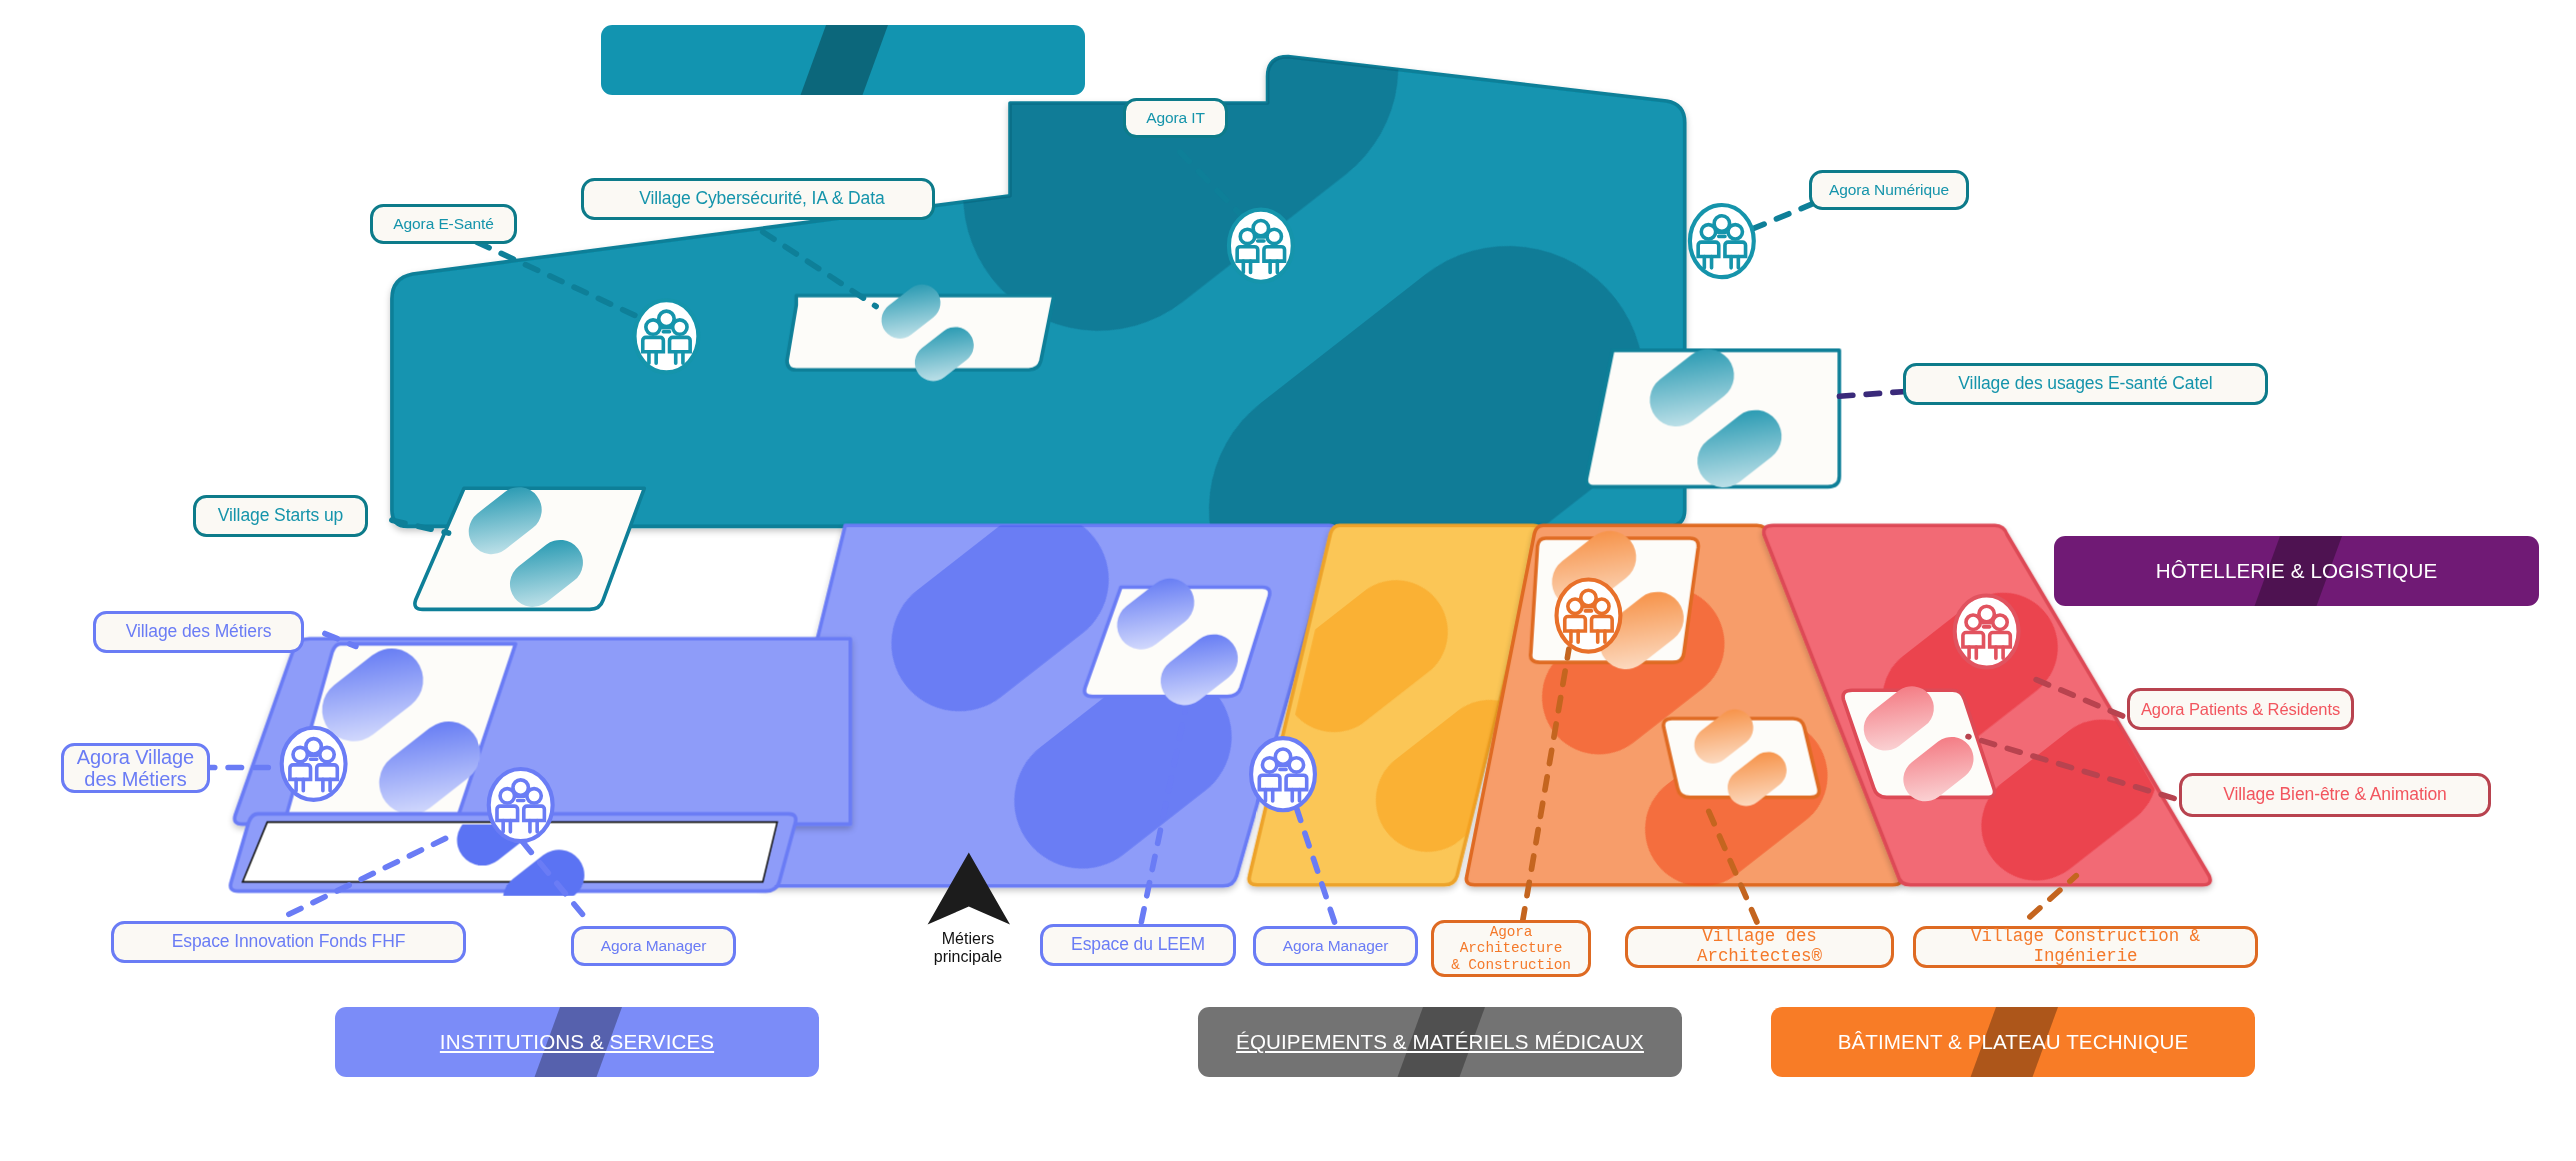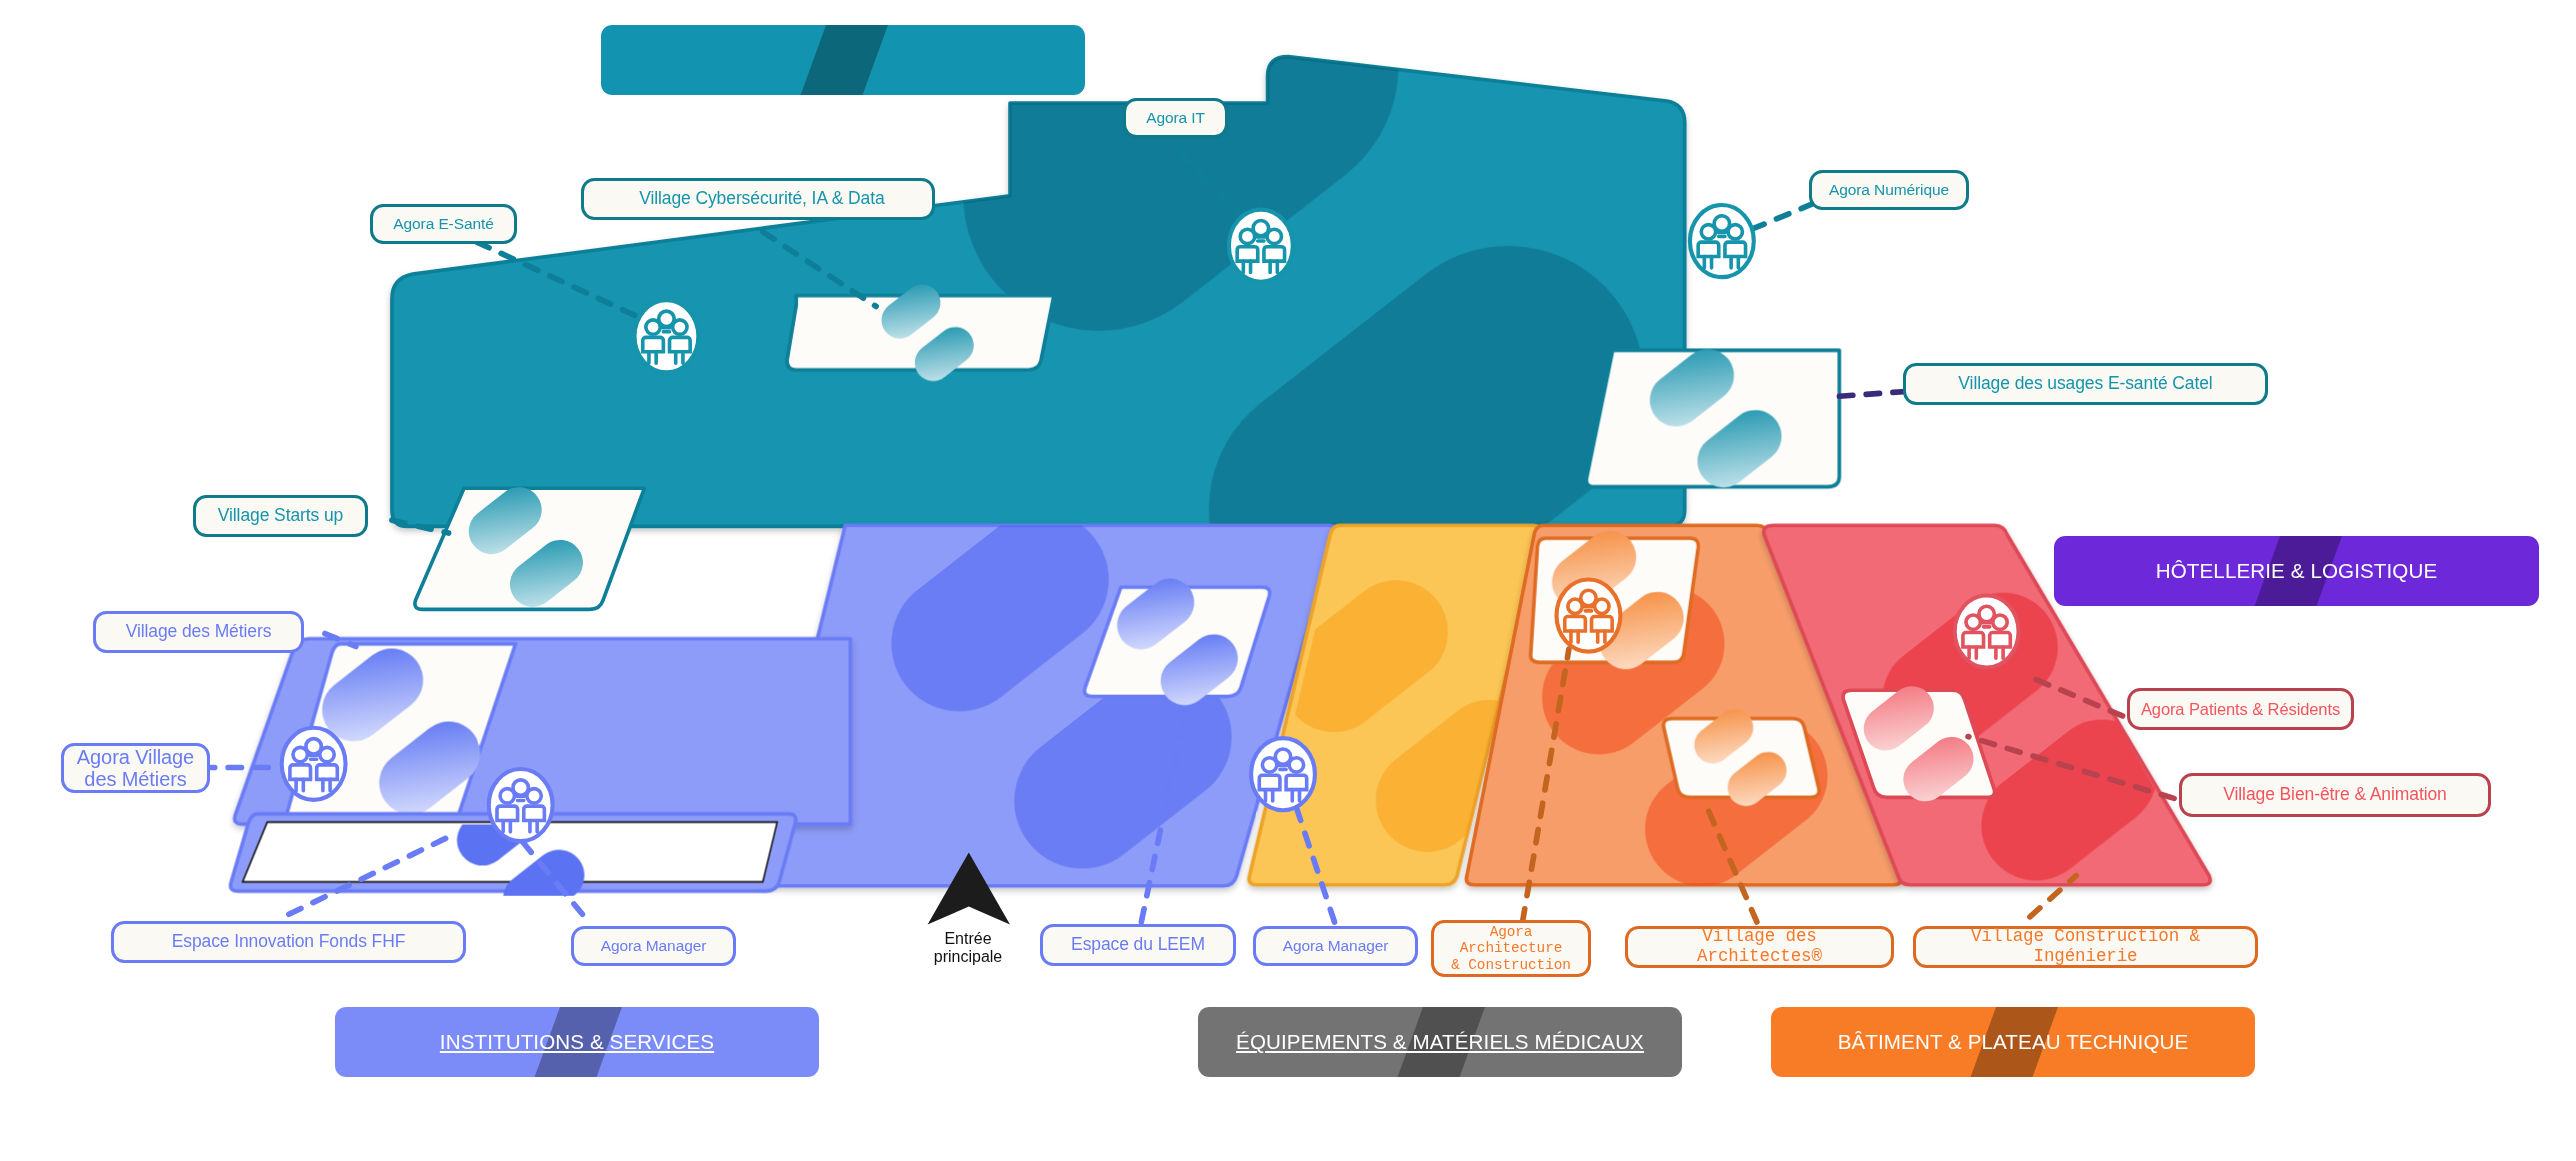--- a/index.html
+++ b/index.html
@@ -325,28 +325,28 @@
           <path d="M-8,-17 h16 M-6,-9 h12"></path>
       </g>
     </g>
   </g>
 
   <g>
     <path d="M1880,1655 L1960,1795 L1880,1760 L1800,1795 Z" fill="#1c1c1c"></path>
   </g>
 </svg>
 
-<div class="entree" style="left:909px;top:930px;width:118px;">Entrée
+<div class="entree" style="left:909px;top:930px;width:118px;">Métiers
 principale</div>
 
 <div class="banner" style="left:601px;top:25px;width:484px;height:70px;background:#1294b0;">
   <div class="wm"></div>
 </div>
 
-<div class="banner" style="left:2054px;top:536px;width:485px;height:70px;background:#6d28d9;">
+<div class="banner" style="left:2054px;top:536px;width:485px;height:70px;background:#701a75;">
   <div class="wm"></div>
   <span>HÔTELLERIE &amp; LOGISTIQUE</span>
 </div>
 
 <div class="banner" style="left:335px;top:1007px;width:484px;height:70px;background:#7b8cf8;text-decoration:underline;">
   <div class="wm"></div>
   <span>INSTITUTIONS &amp; SERVICES</span>
 </div>
 
 <div class="banner" style="left:1198px;top:1007px;width:484px;height:70px;background:#737373;text-decoration:underline;">

